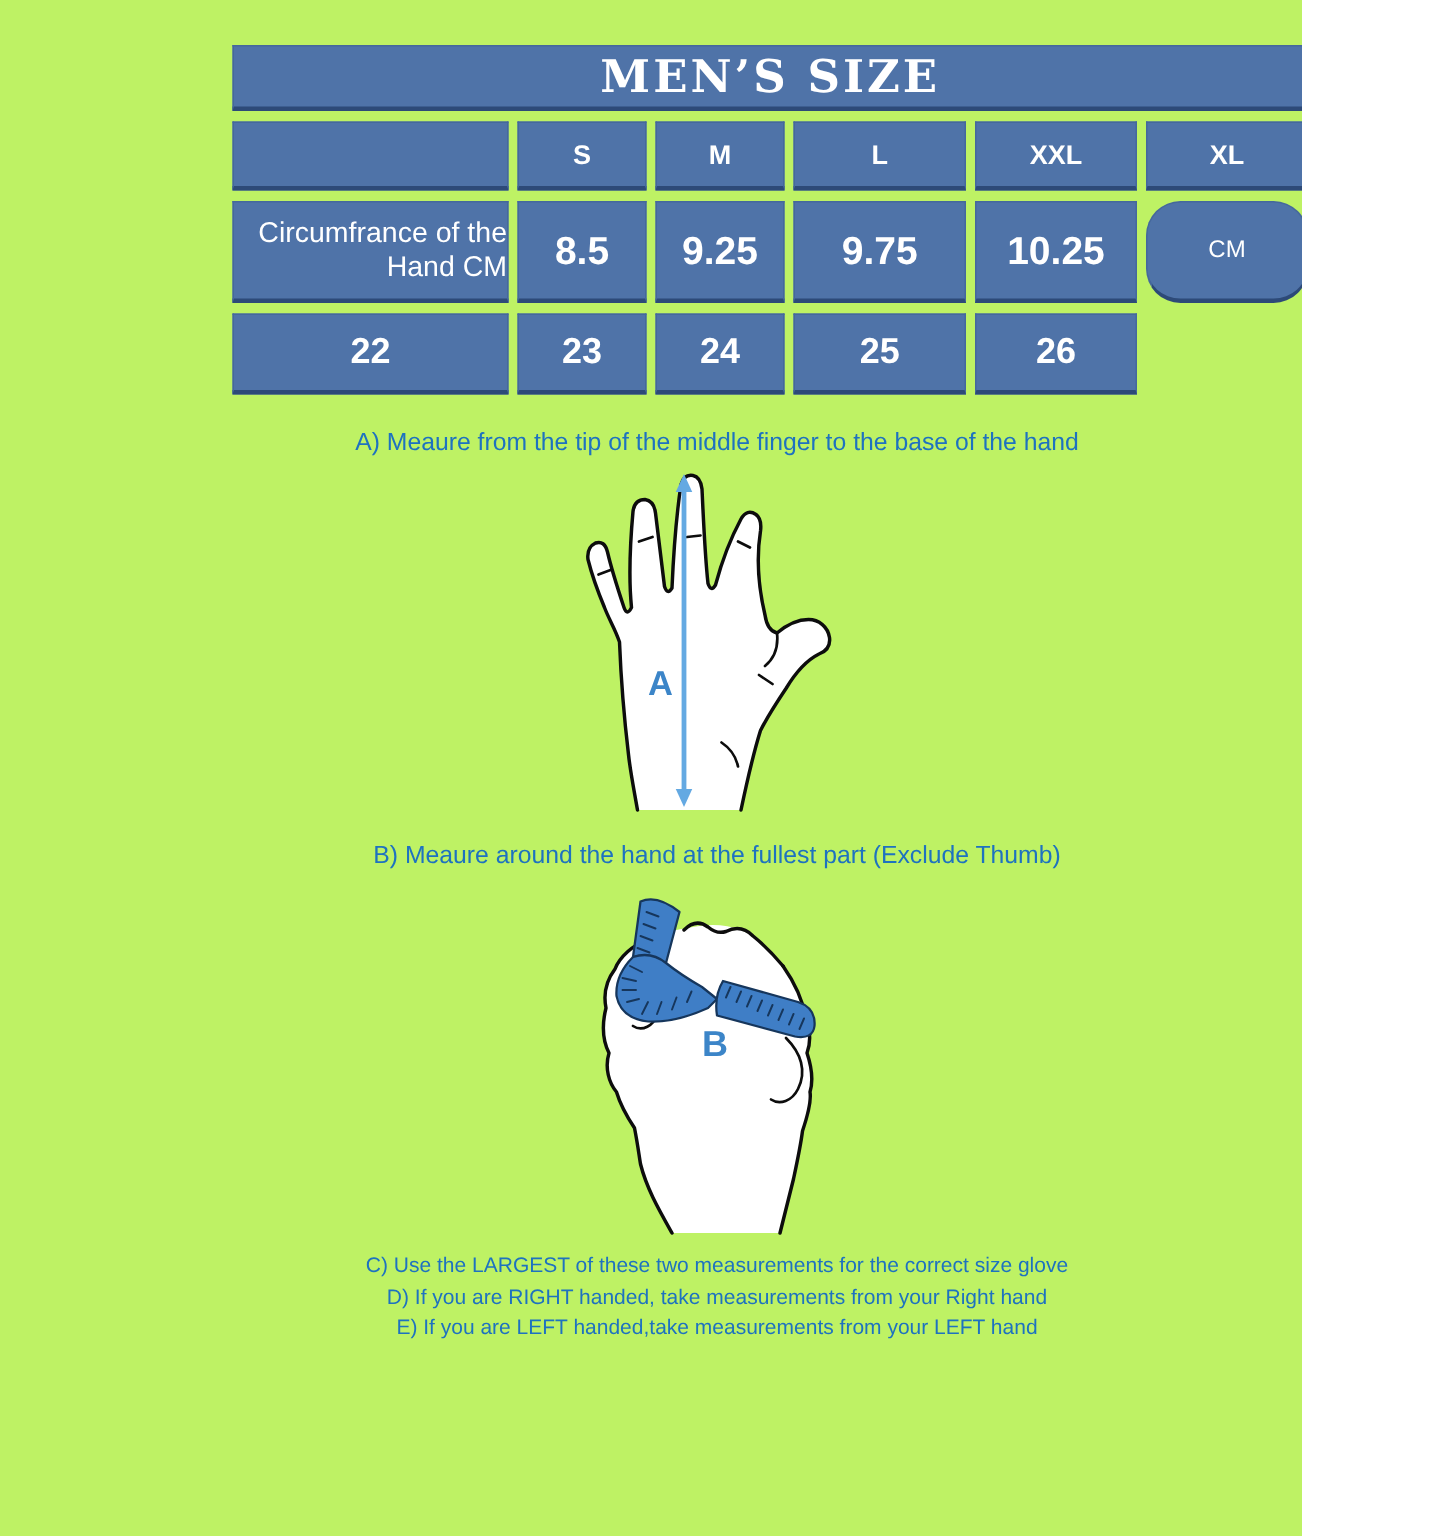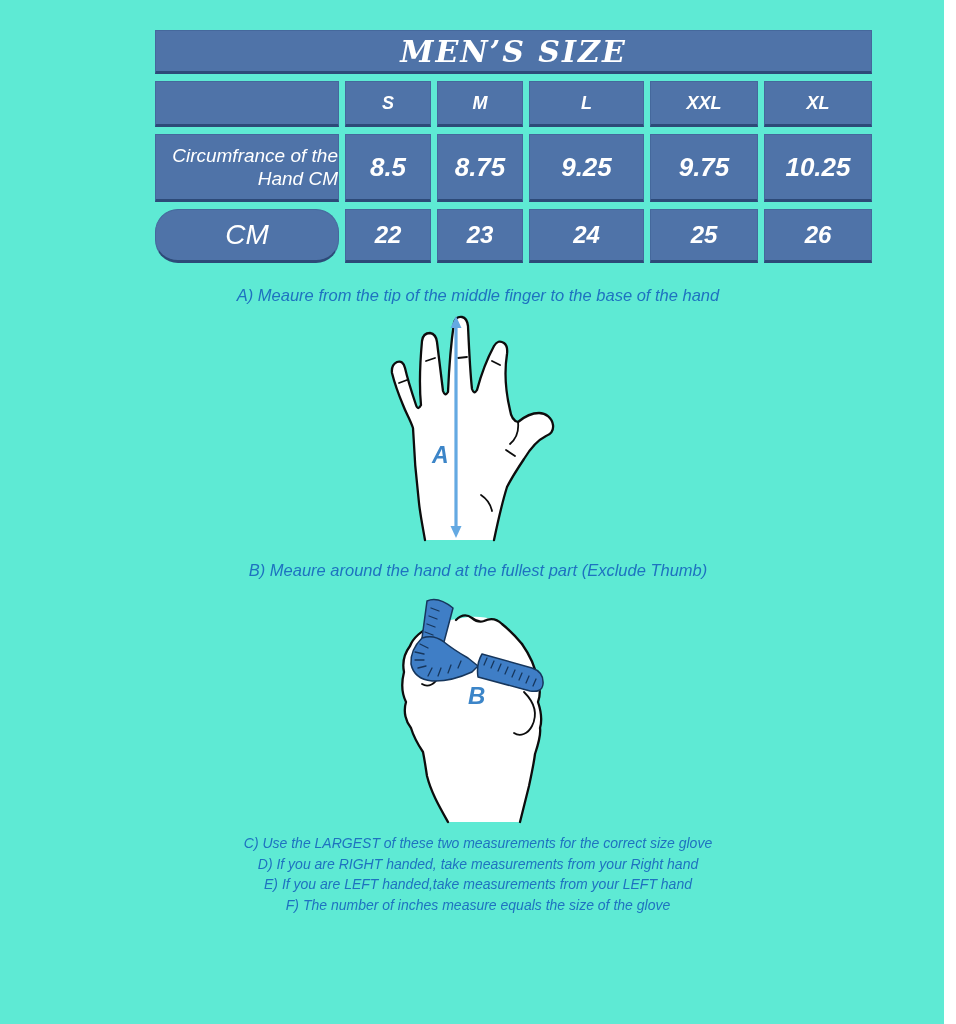--- a/index.html
+++ b/index.html
@@ -1,20 +1,19 @@
 <!DOCTYPE html>
 <html><head>
 <meta charset="utf-8">
 <style>
   html,body { margin:0; padding:0; }
   body { background:#ffffff; font-family:"Liberation Sans", sans-serif; }
   #canvas {
-    position:relative; width:944px; height:1024px; background:#5eead4;
+    position:relative; width:868px; height:1024px; background:#bef264;
     overflow:hidden;
-    font-style:italic;
   }
 
   
   .size-table {
     position:absolute; left:155px; top:30px;
     display:grid;
     grid-template-columns:184px 86px 86px 115px 108px 108px;
     grid-template-rows:44px 46px 68px 54px;
     column-gap:6px; row-gap:7px;
   }
@@ -29,21 +28,21 @@
   .title-cell {
     grid-column:1 / -1;
     font-family:"DejaVu Serif", serif;
     font-weight:bold; font-size:30px; letter-spacing:2px;
   }
   .head-cell { font-weight:bold; font-size:18px; }
   .label-cell {
     justify-content:flex-start; text-align:right;
     padding-left:0; font-size:19px; line-height:1.22;
   }
-  .label-cell.center { justify-content:center; padding-left:0; font-size:28px; text-align:center;border-radius:23px; }
+  .label-cell.center { justify-content:center; padding-left:0; font-size:16px; text-align:center;border-radius:23px; }
   .value-cell { font-weight:bold; font-size:24px; }
   .value-cell.big { font-size:26px; }
 
   
   .caption {
     position:absolute; left:0; width:956px; text-align:center;
     color:#1e72c0; font-size:16.5px;
   }
   .caption-a { top:286px; }
   .caption-b { top:561px; }
@@ -72,21 +71,20 @@
 
     <div class="cell head-cell"></div>
     <div class="cell head-cell">S</div>
     <div class="cell head-cell">M</div>
     <div class="cell head-cell">L</div>
     <div class="cell head-cell">XXL</div>
     <div class="cell head-cell">XL</div>
 
     <div class="cell label-cell">Circumfrance of the Hand CM</div>
     <div class="cell value-cell big">8.5</div>
-    <div class="cell value-cell big">8.75</div>
     <div class="cell value-cell big">9.25</div>
     <div class="cell value-cell big">9.75</div>
     <div class="cell value-cell big">10.25</div>
 
     <div class="cell label-cell center">CM</div>
     <div class="cell value-cell">22</div>
     <div class="cell value-cell">23</div>
     <div class="cell value-cell">24</div>
     <div class="cell value-cell">25</div>
     <div class="cell value-cell">26</div>
@@ -121,16 +119,15 @@
 
     <path class="tape" d="M 84,58 L 134,72 Q 146,76 145,88 Q 144,97 132,95 L 80,81 Q 78,68 84,58 Z"></path>
     <path class="tape-tick" d="M 89,62 l -3,7 M 96,65 l -3,7 M 103,68 l -3,7 M 110,71 l -3,7 M 117,74 l -3,7 M 124,77 l -3,7 M 131,80 l -3,7 M 138,83 l -3,7"></path>
     <text class="diagram-label" x="70" y="108" font-size="24">B</text>
   </svg>
 
   <div class="notes">
     <div>C) Use the LARGEST of these two measurements for the correct size glove</div>
     <div>D) If you are RIGHT handed, take measurements from your Right hand</div>
     <div>E) If you are LEFT handed,take measurements from your LEFT hand</div>
-    <div>F) The number of inches measure equals the size of the glove</div>
   </div>
 
 </div>
 
 </body></html>

